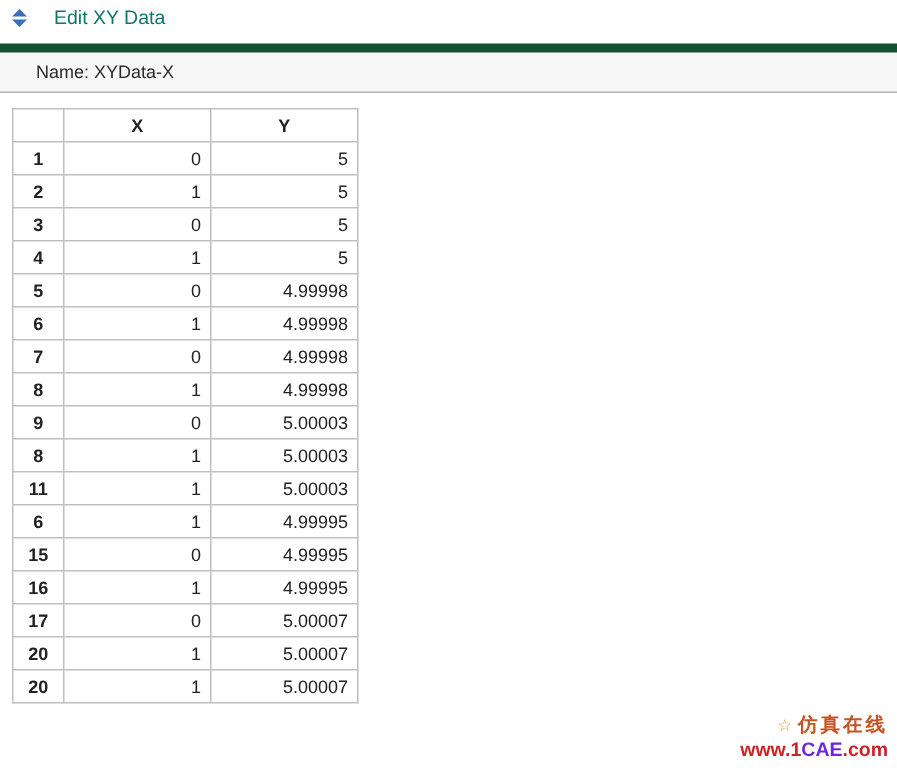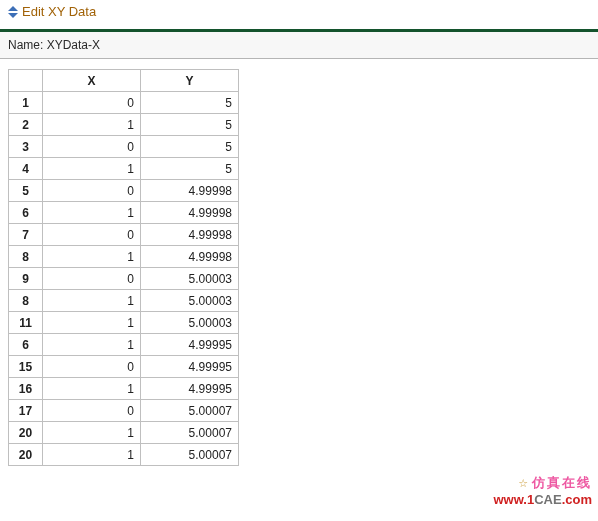--- a/index.html
+++ b/index.html
@@ -13,36 +13,36 @@
       background: #ffffff;
       width: 598px;
       height: 521px;
       overflow: hidden;
       position: relative;
     }
     .title-bar {
       display: flex;
       align-items: center;
       padding: 4px 6px;
-      color: #a16207;
+      color: #0f766e;
       font-size: 13px;
-      gap: 2px;
+      gap: 16px;
     }
     .title-icon {
       width: 14px;
       height: 14px;
       display: inline-flex;
       align-items: center;
       justify-content: center;
     }
     .name-bar {
-      border-top: 3px solid #14532d;
+      border-top: 6px solid #14532d;
       border-bottom: 1px solid #b5b5b5;
       background: #f7f7f7;
-      padding: 6px 8px;
+      padding: 6px 24px;
       color: #2a2a2a;
       font-size: 12px;
       margin-top: 6px;
     }
     .table-area {
       padding: 10px 8px 0 8px;
     }
     table {
       border-collapse: collapse;
       table-layout: fixed;
@@ -78,37 +78,37 @@
       position: absolute;
       bottom: 12px;
       right: 6px;
       text-align: right;
       font-size: 13px;
       line-height: 1.3;
       pointer-events: none;
       user-select: none;
     }
     .wm-cn {
-      color: #ec4899;
+      color: #c2410c;
       font-weight: 600;
       letter-spacing: 2px;
       opacity: 0.9;
     }
     .wm-star {
       color: #c28a14;
       margin-right: 4px;
       font-size: 11px;
       opacity: 0.8;
     }
     .wm-url {
       color: #d02222;
       font-weight: 600;
     }
     .wm-url .cae {
-      color: #737373;
+      color: #6d28d9;
     }
   </style>
 </head>
 <body>
 
 <div class="title-bar">
   <span class="title-icon">
     <svg width="14" height="14" viewBox="0 0 14 14">
       <polygon points="7,1 12,6 7,6 2,6" fill="#3c6fb7"></polygon>
       <polygon points="7,13 12,8 7,8 2,8" fill="#3c6fb7"></polygon>

